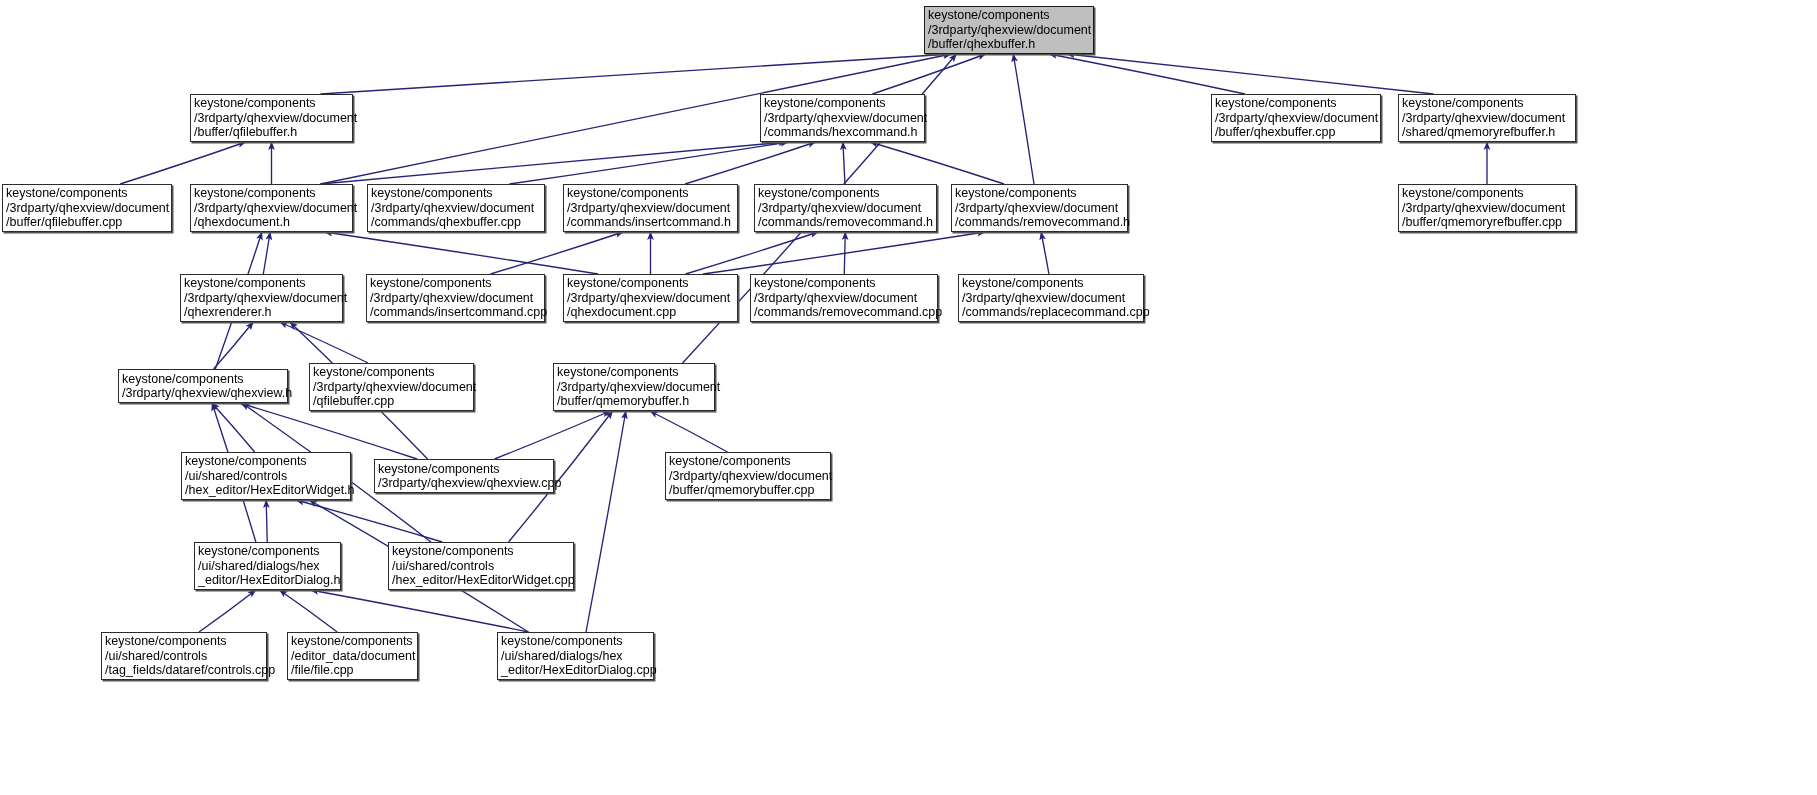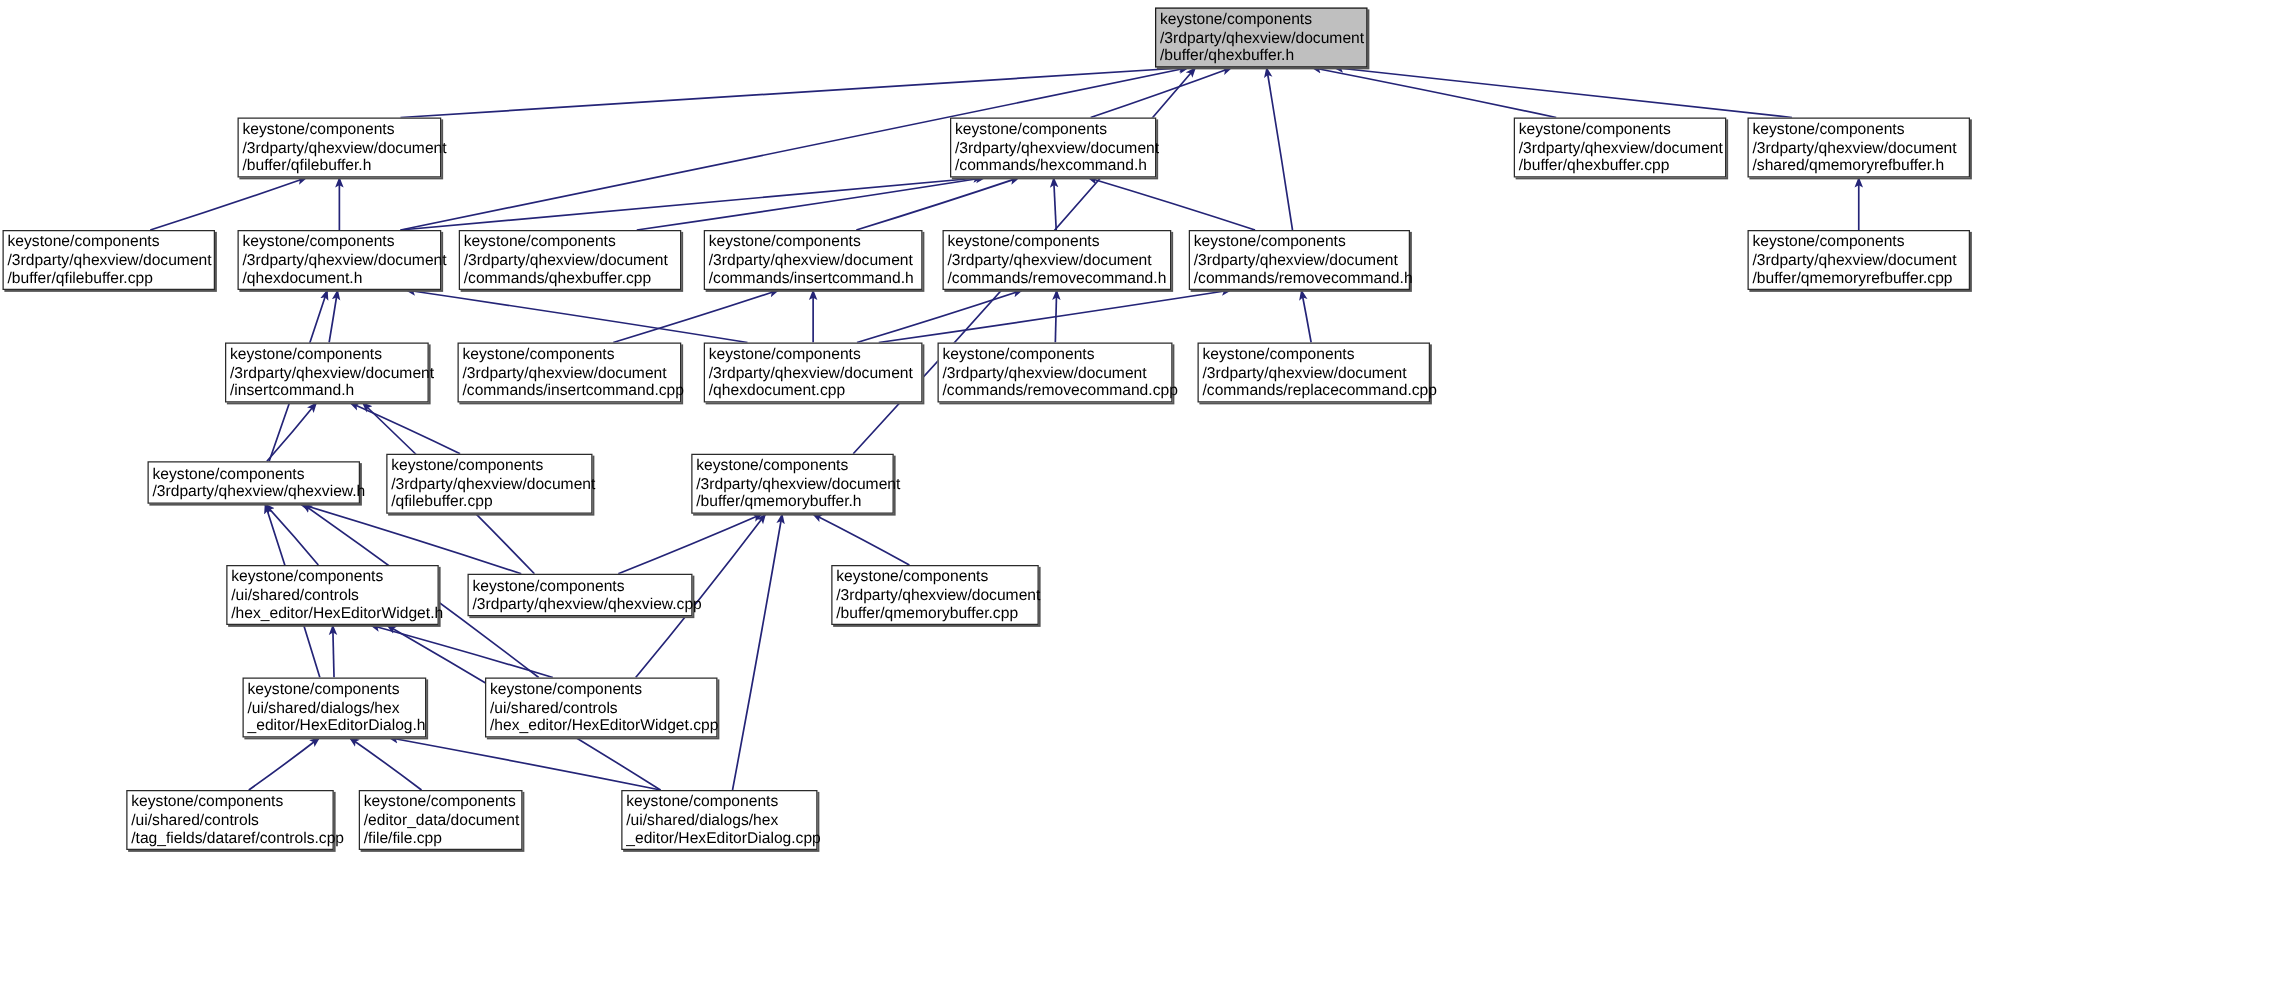--- a/index.html
+++ b/index.html
@@ -114,21 +114,21 @@
       <div class="node" style="left: 760px; top: 94px; width: 165px; height: 48px;"><span class="ln l1">keystone/components</span><span class="ln l2">/3rdparty/qhexview/document</span><span class="ln l3">/commands/hexcommand.h</span></div>
       <div class="node" style="left: 1211px; top: 94px; width: 170px; height: 48px;"><span class="ln l1">keystone/components</span><span class="ln l2">/3rdparty/qhexview/document</span><span class="ln l3">/buffer/qhexbuffer.cpp</span></div>
       <div class="node" style="left: 1398px; top: 94px; width: 178px; height: 48px;"><span class="ln l1">keystone/components</span><span class="ln l2">/3rdparty/qhexview/document</span><span class="ln l3">/shared/qmemoryrefbuffer.h</span></div>
       <div class="node" style="left: 2px; top: 184px; width: 170px; height: 48px;"><span class="ln l1">keystone/components</span><span class="ln l2">/3rdparty/qhexview/document</span><span class="ln l3">/buffer/qfilebuffer.cpp</span></div>
       <div class="node" style="left: 190px; top: 184px; width: 163px; height: 48px;"><span class="ln l1">keystone/components</span><span class="ln l2">/3rdparty/qhexview/document</span><span class="ln l3">/qhexdocument.h</span></div>
       <div class="node" style="left: 367px; top: 184px; width: 178px; height: 48px;"><span class="ln l1">keystone/components</span><span class="ln l2">/3rdparty/qhexview/document</span><span class="ln l3">/commands/qhexbuffer.cpp</span></div>
       <div class="node" style="left: 563px; top: 184px; width: 175px; height: 48px;"><span class="ln l1">keystone/components</span><span class="ln l2">/3rdparty/qhexview/document</span><span class="ln l3">/commands/insertcommand.h</span></div>
       <div class="node" style="left: 754px; top: 184px; width: 183px; height: 48px;"><span class="ln l1">keystone/components</span><span class="ln l2">/3rdparty/qhexview/document</span><span class="ln l3">/commands/removecommand.h</span></div>
       <div class="node" style="left: 951px; top: 184px; width: 177px; height: 48px;"><span class="ln l1">keystone/components</span><span class="ln l2">/3rdparty/qhexview/document</span><span class="ln l3">/commands/removecommand.h</span></div>
       <div class="node" style="left: 1398px; top: 184px; width: 178px; height: 48px;"><span class="ln l1">keystone/components</span><span class="ln l2">/3rdparty/qhexview/document</span><span class="ln l3">/buffer/qmemoryrefbuffer.cpp</span></div>
-      <div class="node" style="left: 180px; top: 274px; width: 163px; height: 48px;"><span class="ln l1">keystone/components</span><span class="ln l2">/3rdparty/qhexview/document</span><span class="ln l3">/insertcommand.h</span></div>
+      <div class="node" style="left: 180px; top: 274px; width: 163px; height: 48px;"><span class="ln l1">keystone/components</span><span class="ln l2">/3rdparty/qhexview/document</span><span class="ln l3">/qhexrenderer.h</span></div>
       <div class="node" style="left: 366px; top: 274px; width: 179px; height: 48px;"><span class="ln l1">keystone/components</span><span class="ln l2">/3rdparty/qhexview/document</span><span class="ln l3">/commands/insertcommand.cpp</span></div>
       <div class="node" style="left: 563px; top: 274px; width: 175px; height: 48px;"><span class="ln l1">keystone/components</span><span class="ln l2">/3rdparty/qhexview/document</span><span class="ln l3">/qhexdocument.cpp</span></div>
       <div class="node" style="left: 750px; top: 274px; width: 188px; height: 48px;"><span class="ln l1">keystone/components</span><span class="ln l2">/3rdparty/qhexview/document</span><span class="ln l3">/commands/removecommand.cpp</span></div>
       <div class="node" style="left: 958px; top: 274px; width: 186px; height: 48px;"><span class="ln l1">keystone/components</span><span class="ln l2">/3rdparty/qhexview/document</span><span class="ln l3">/commands/replacecommand.cpp</span></div>
       <div class="node two" style="left: 118px; top: 369px; width: 170px; height: 34px;"><span class="ln l1">keystone/components</span><span class="ln l2">/3rdparty/qhexview/qhexview.h</span></div>
       <div class="node" style="left: 309px; top: 363px; width: 165px; height: 48px;"><span class="ln l1">keystone/components</span><span class="ln l2">/3rdparty/qhexview/document</span><span class="ln l3">/qfilebuffer.cpp</span></div>
       <div class="node" style="left: 553px; top: 363px; width: 162px; height: 48px;"><span class="ln l1">keystone/components</span><span class="ln l2">/3rdparty/qhexview/document</span><span class="ln l3">/buffer/qmemorybuffer.h</span></div>
       <div class="node" style="left: 181px; top: 452px; width: 170px; height: 48px;"><span class="ln l1">keystone/components</span><span class="ln l2">/ui/shared/controls</span><span class="ln l3">/hex_editor/HexEditorWidget.h</span></div>
       <div class="node two" style="left: 374px; top: 459px; width: 180px; height: 34px;"><span class="ln l1">keystone/components</span><span class="ln l2">/3rdparty/qhexview/qhexview.cpp</span></div>
       <div class="node" style="left: 665px; top: 452px; width: 166px; height: 48px;"><span class="ln l1">keystone/components</span><span class="ln l2">/3rdparty/qhexview/document</span><span class="ln l3">/buffer/qmemorybuffer.cpp</span></div>

